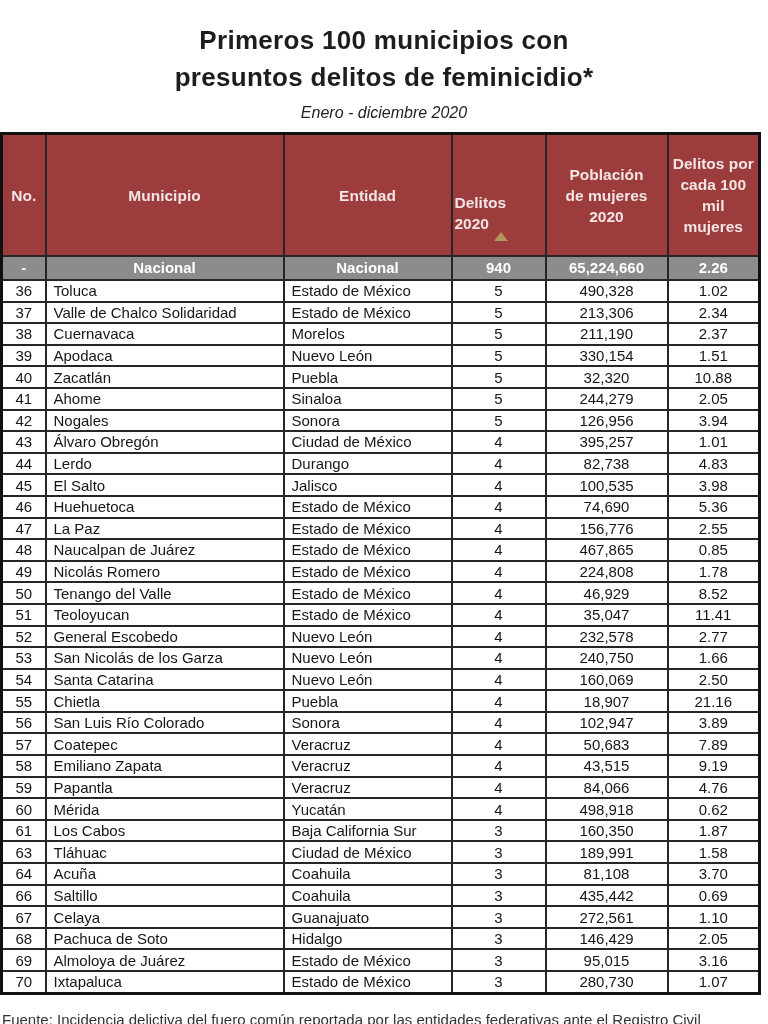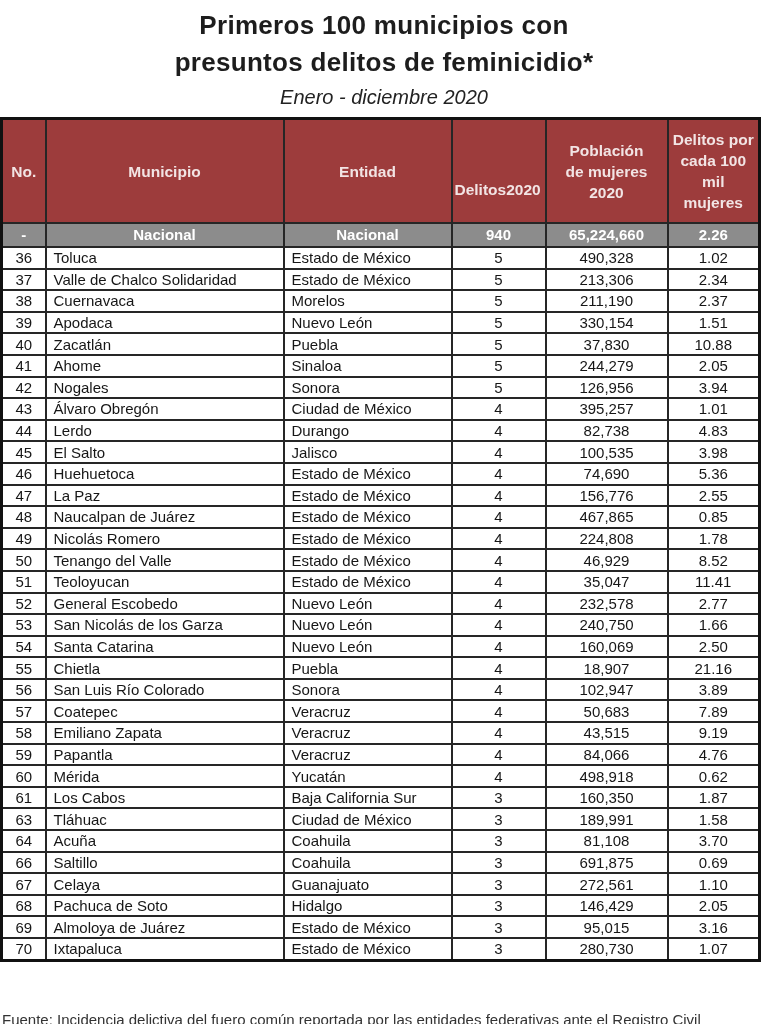--- a/index.html
+++ b/index.html
@@ -1,22 +1,22 @@
 <!DOCTYPE html>
 <html><head>
 <meta charset="utf-8">
 <style>
   html, body { margin:0; padding:0; }
   body {
     width:768px; height:1024px; overflow:hidden; background:#ffffff;
     font-family:"Liberation Sans", sans-serif; position:relative;
   }
-  .title-block { text-align:center; padding-top:7px; }
+  .title-block { text-align:center; padding-top:22px; }
   .title-line { font-size:26px; font-weight:700; color:#1d1d1d; line-height:37px; letter-spacing:.3px; }
-  .subtitle { font-size:20px; font-style:italic; font-weight:500; color:#222; line-height:27px; margin-top:3px; }
+  .subtitle { font-size:16px; font-style:italic; font-weight:500; color:#222; line-height:27px; margin-top:3px; }
 
   table.data-table {
     border-collapse:collapse; table-layout:fixed; width:758px;
     margin:6px 0 0 0; border:3px solid #111;
   }
   th, td { border:2px solid #262626; overflow:hidden; }
 
   thead th {
     background:#9d3c3c; color:#f2e4e4; font-weight:700; font-size:15.5px;
     height:102px; vertical-align:middle; text-align:center;
@@ -25,21 +25,21 @@
   tr.national-row td {
     background:#8c8c8c; color:#ffffff; font-weight:700; font-size:15px;
     height:20px; text-align:center; line-height:20px;
   }
   tbody.muni-rows td {
     font-size:15px; color:#161616; height:19.6px; line-height:19px;
     text-align:center; padding:0; background:#fff;
   }
   tbody.muni-rows td.cell-left { text-align:left; padding-left:7px; }
 
-  .delitos-head { display:flex; align-items:flex-start; line-height:21px;margin-top:36px; }
+  .delitos-head { display:flex; flex-direction:column; align-items:flex-start; line-height:21px;margin-top:36px; }
   .delitos-2020 { display:inline-flex; align-items:center; gap:3px; }
   .up-arrow { display:inline-block; width:15px; margin-left:2px; }
   .up-arrow .head { width:0; height:0; margin:0 auto;
     border-left:7px solid transparent; border-right:7px solid transparent;
     border-bottom:9px solid #b2955b; }
   .up-arrow .stem { width:6px; height:7px; background:#b2955b; margin:0 auto; }
 
   .source-note {
     position:absolute; left:2px; top:1011px; width:764px;
     font-size:15px; color:#333; white-space:nowrap; overflow:hidden;
@@ -131,21 +131,21 @@
     <td>5</td>
     <td>330,154</td>
     <td>1.51</td>
   </tr>
 
   <tr>
     <td>40</td>
     <td class="cell-left">Zacatlán</td>
     <td class="cell-left">Puebla</td>
     <td>5</td>
-    <td>37,830</td>
+    <td>32,320</td>
     <td>10.88</td>
   </tr>
 
   <tr>
     <td>41</td>
     <td class="cell-left">Ahome</td>
     <td class="cell-left">Sinaloa</td>
     <td>5</td>
     <td>244,279</td>
     <td>2.05</td>
@@ -349,21 +349,21 @@
     <td>81,108</td>
     <td>3.70</td>
   </tr>
 
 
   <tr>
     <td>66</td>
     <td class="cell-left">Saltillo</td>
     <td class="cell-left">Coahuila</td>
     <td>3</td>
-    <td>691,875</td>
+    <td>435,442</td>
     <td>0.69</td>
   </tr>
 
   <tr>
     <td>67</td>
     <td class="cell-left">Celaya</td>
     <td class="cell-left">Guanajuato</td>
     <td>3</td>
     <td>272,561</td>
     <td>1.10</td>

